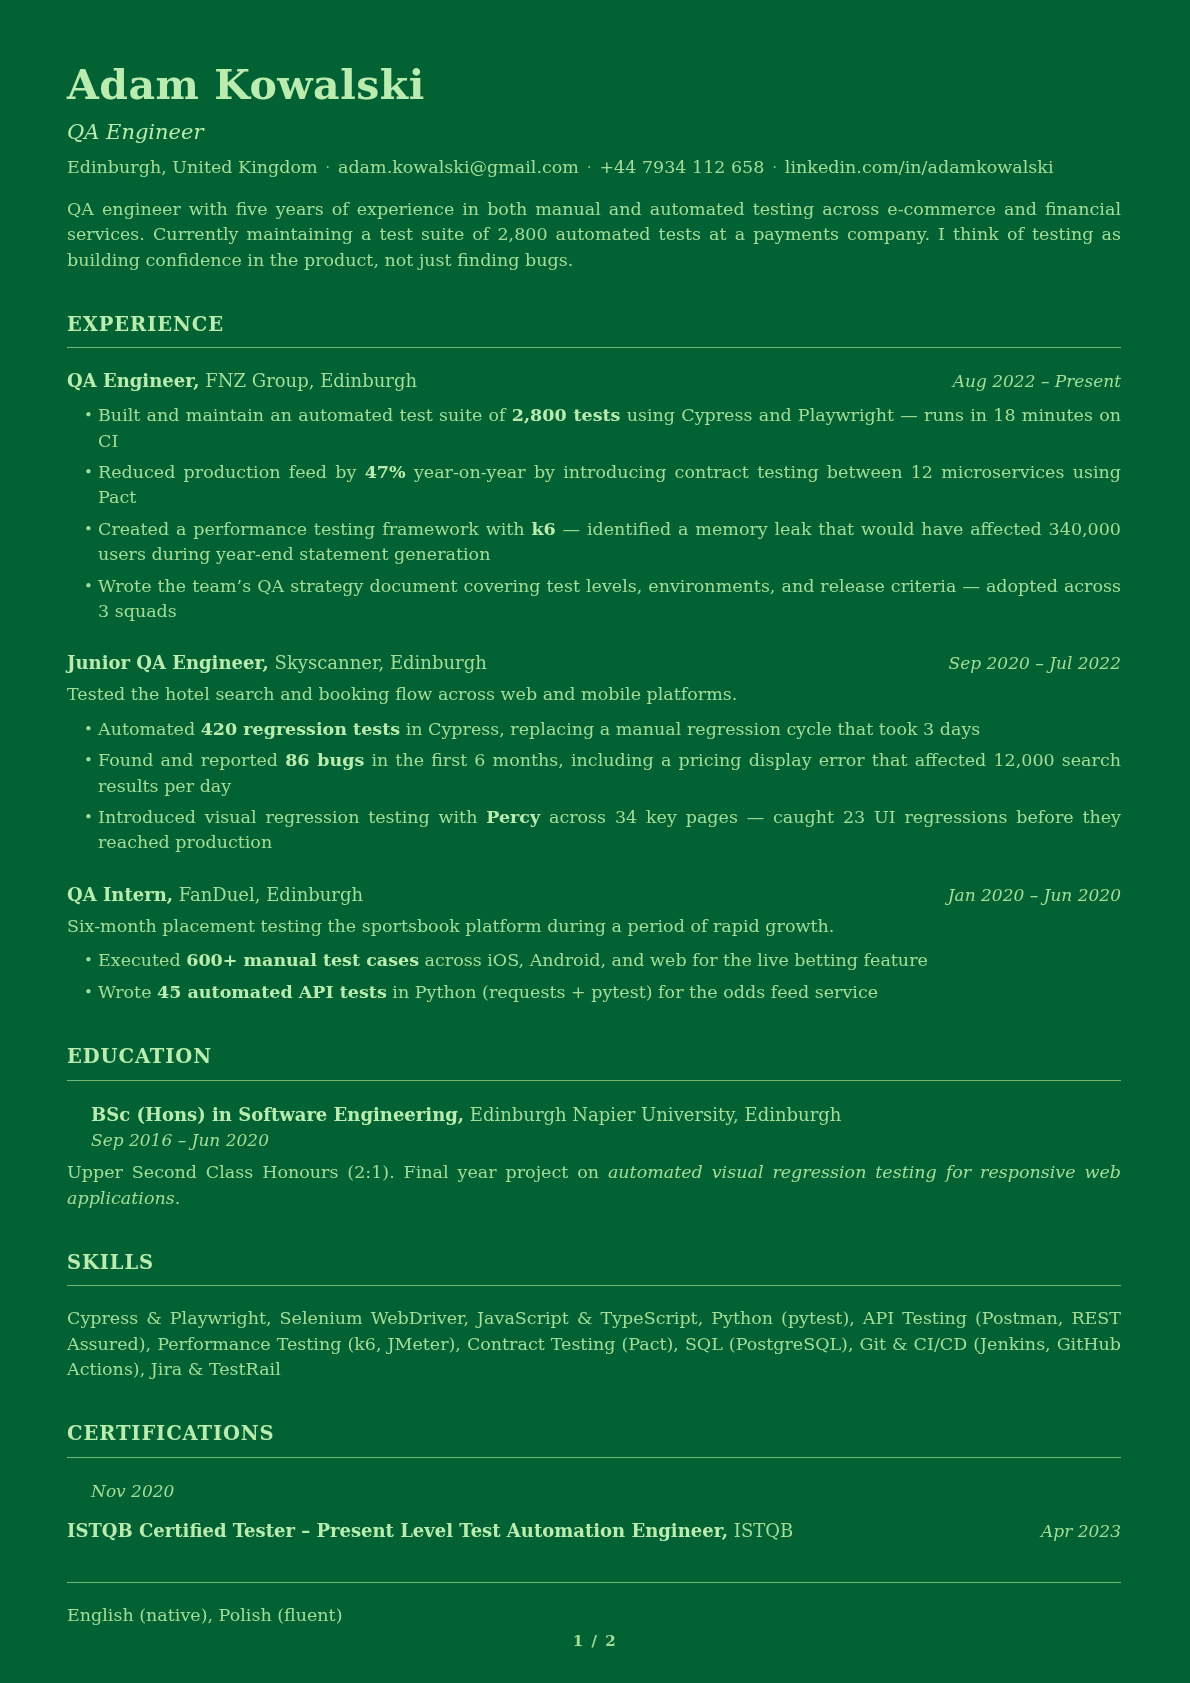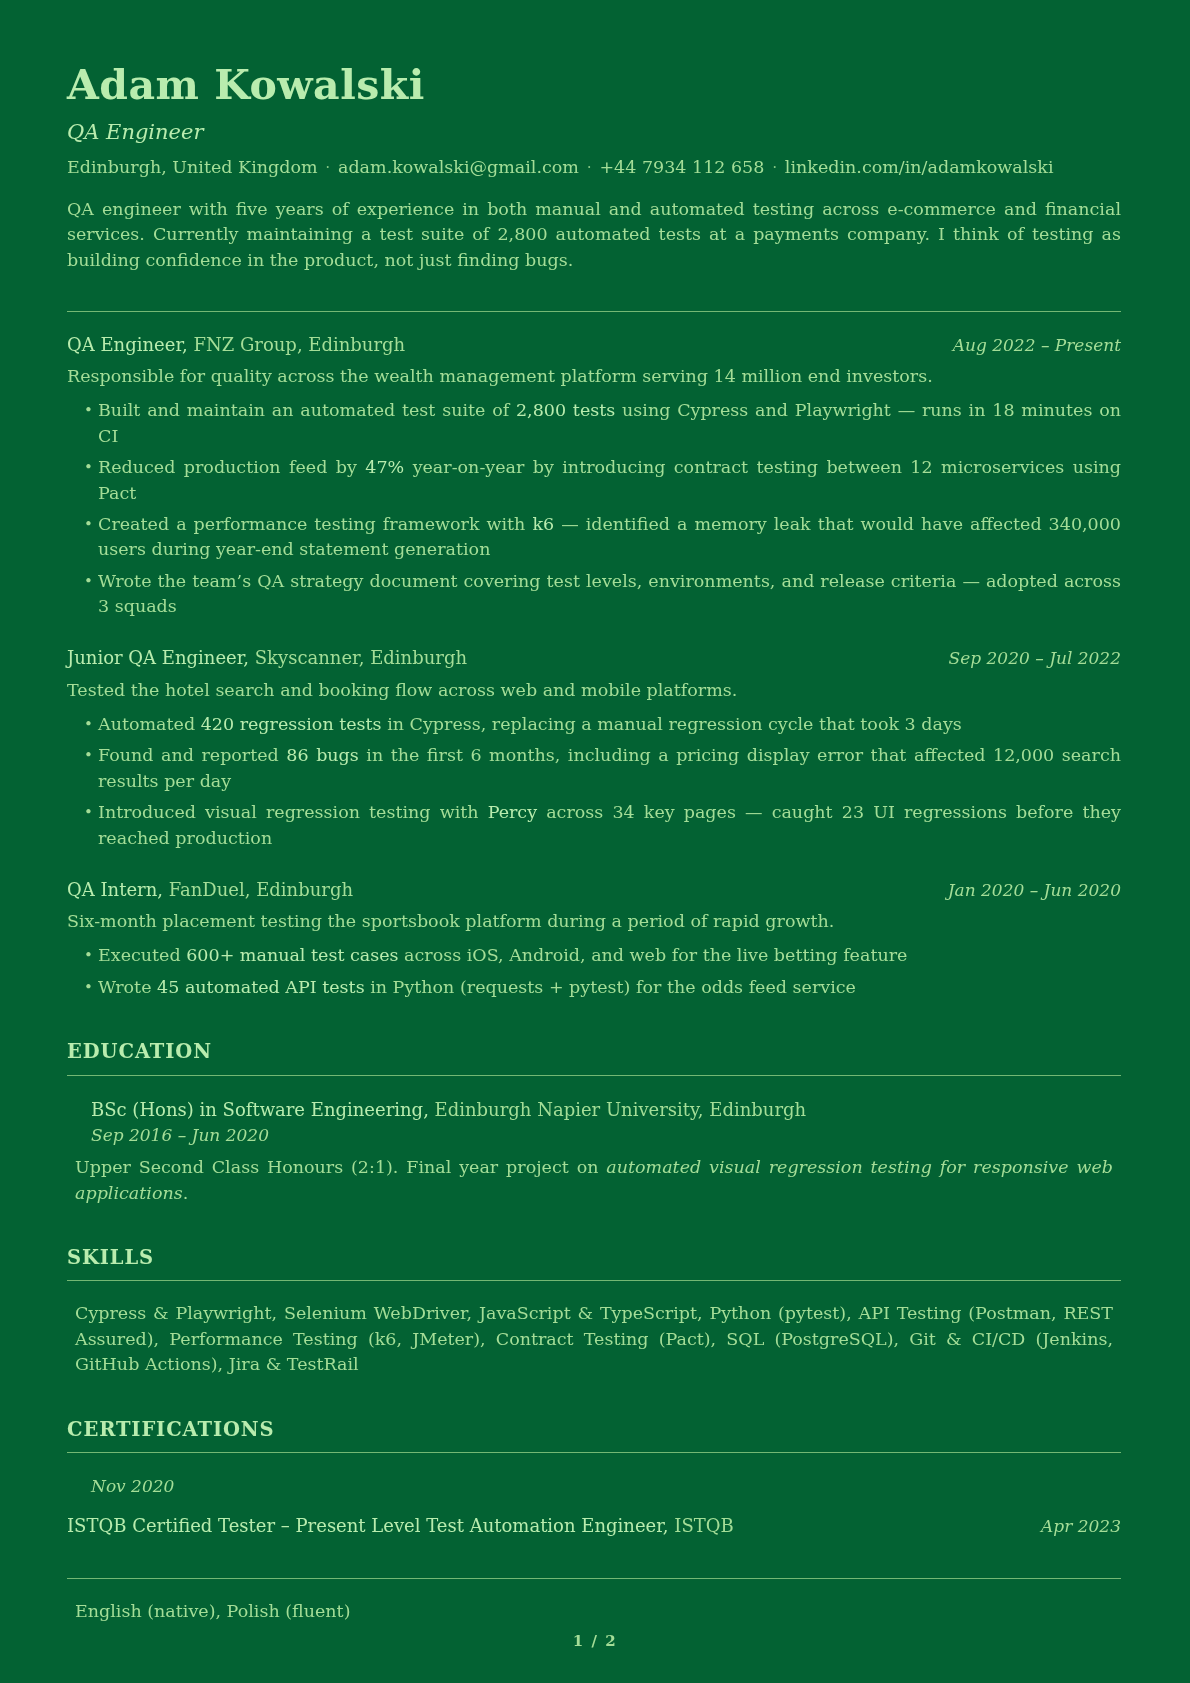--- a/index.html
+++ b/index.html
@@ -40,24 +40,24 @@
   .entry-title{font-size:18px;}
   .entry-date{font-style:italic;font-size:17px;white-space:nowrap;margin-left:24px;}
   .byline{margin:6px 0 0;text-align:justify;}
 
   ul.bullets{margin:9px 0 0;padding:0;list-style:none;}
   ul.bullets li{display:flex;margin-top:6px;}
   ul.bullets li:first-child{margin-top:0;}
   .marker{flex:0 0 auto;width:14px;margin-left:17px;font-size:15px;line-height:1.7;}
   .li-text{flex:1 1 auto;text-align:justify;}
 
-  .b{font-weight:400;color:var(--heading-text);}
+  .b{font-weight:700;color:var(--heading-text);}
   .i{font-style:italic;}
 
-  .detail,.skills-text,.lang-text{margin:8px 8px 0;text-align:justify;}
+  .detail,.skills-text,.lang-text{margin:8px 0 0;text-align:justify;}
   .skills-text,.lang-text{margin-top:20px;}
   .cert-row{margin-top:15px;}
   .cert-row.first{margin-top:21px;}
   .edu-head{margin-top:21px;flex-direction:column;}
 
   .footer{
     position:absolute;left:0;right:0;bottom:30px;text-align:center;
     font-weight:700;font-size:15px;letter-spacing:1.5px;color:var(--body-text);
   }
 </style>
@@ -69,28 +69,28 @@
   <h1>Adam Kowalski</h1>
   <div class="role">QA Engineer</div>
 
   <div class="contact">
     <span>Edinburgh, United Kingdom</span><span class="sep">·</span><span>adam.kowalski@gmail.com</span><span class="sep">·</span><span>+44 7934 112 658</span><span class="sep">·</span><span>linkedin.com/in/adamkowalski</span>
   </div>
 
   <p class="summary">QA engineer with five years of experience in both manual and automated testing across e-commerce and financial services. Currently maintaining a test suite of 2,800 automated tests at a payments company. I think of testing as building confidence in the product, not just finding bugs.</p>
 
   <section>
+    <h2>EXPERIENCE</h2>
     <div class="rule"></div>
 
     <article class="entry">
       <div class="entry-head">
         <div class="entry-title"><span class="b">QA Engineer,</span><span> FNZ Group, Edinburgh</span></div>
         <div class="entry-date">Aug 2022 – Present</div>
       </div>
-      <p class="byline">Responsible for quality across the wealth management platform serving 14 million end investors.</p>
       <ul class="bullets">
         <li>
             <span class="marker">•</span>
             <span class="li-text"><span>Built and maintain an automated test suite of </span><span class="b">2,800 tests</span><span> using Cypress and Playwright — runs in 18 minutes on CI</span></span>
           </li>
         <li>
             <span class="marker">•</span>
             <span class="li-text"><span>Reduced production feed by </span><span class="b">47%</span><span> year-on-year by introducing contract testing between 12 microservices using Pact</span></span>
           </li>
         <li>

